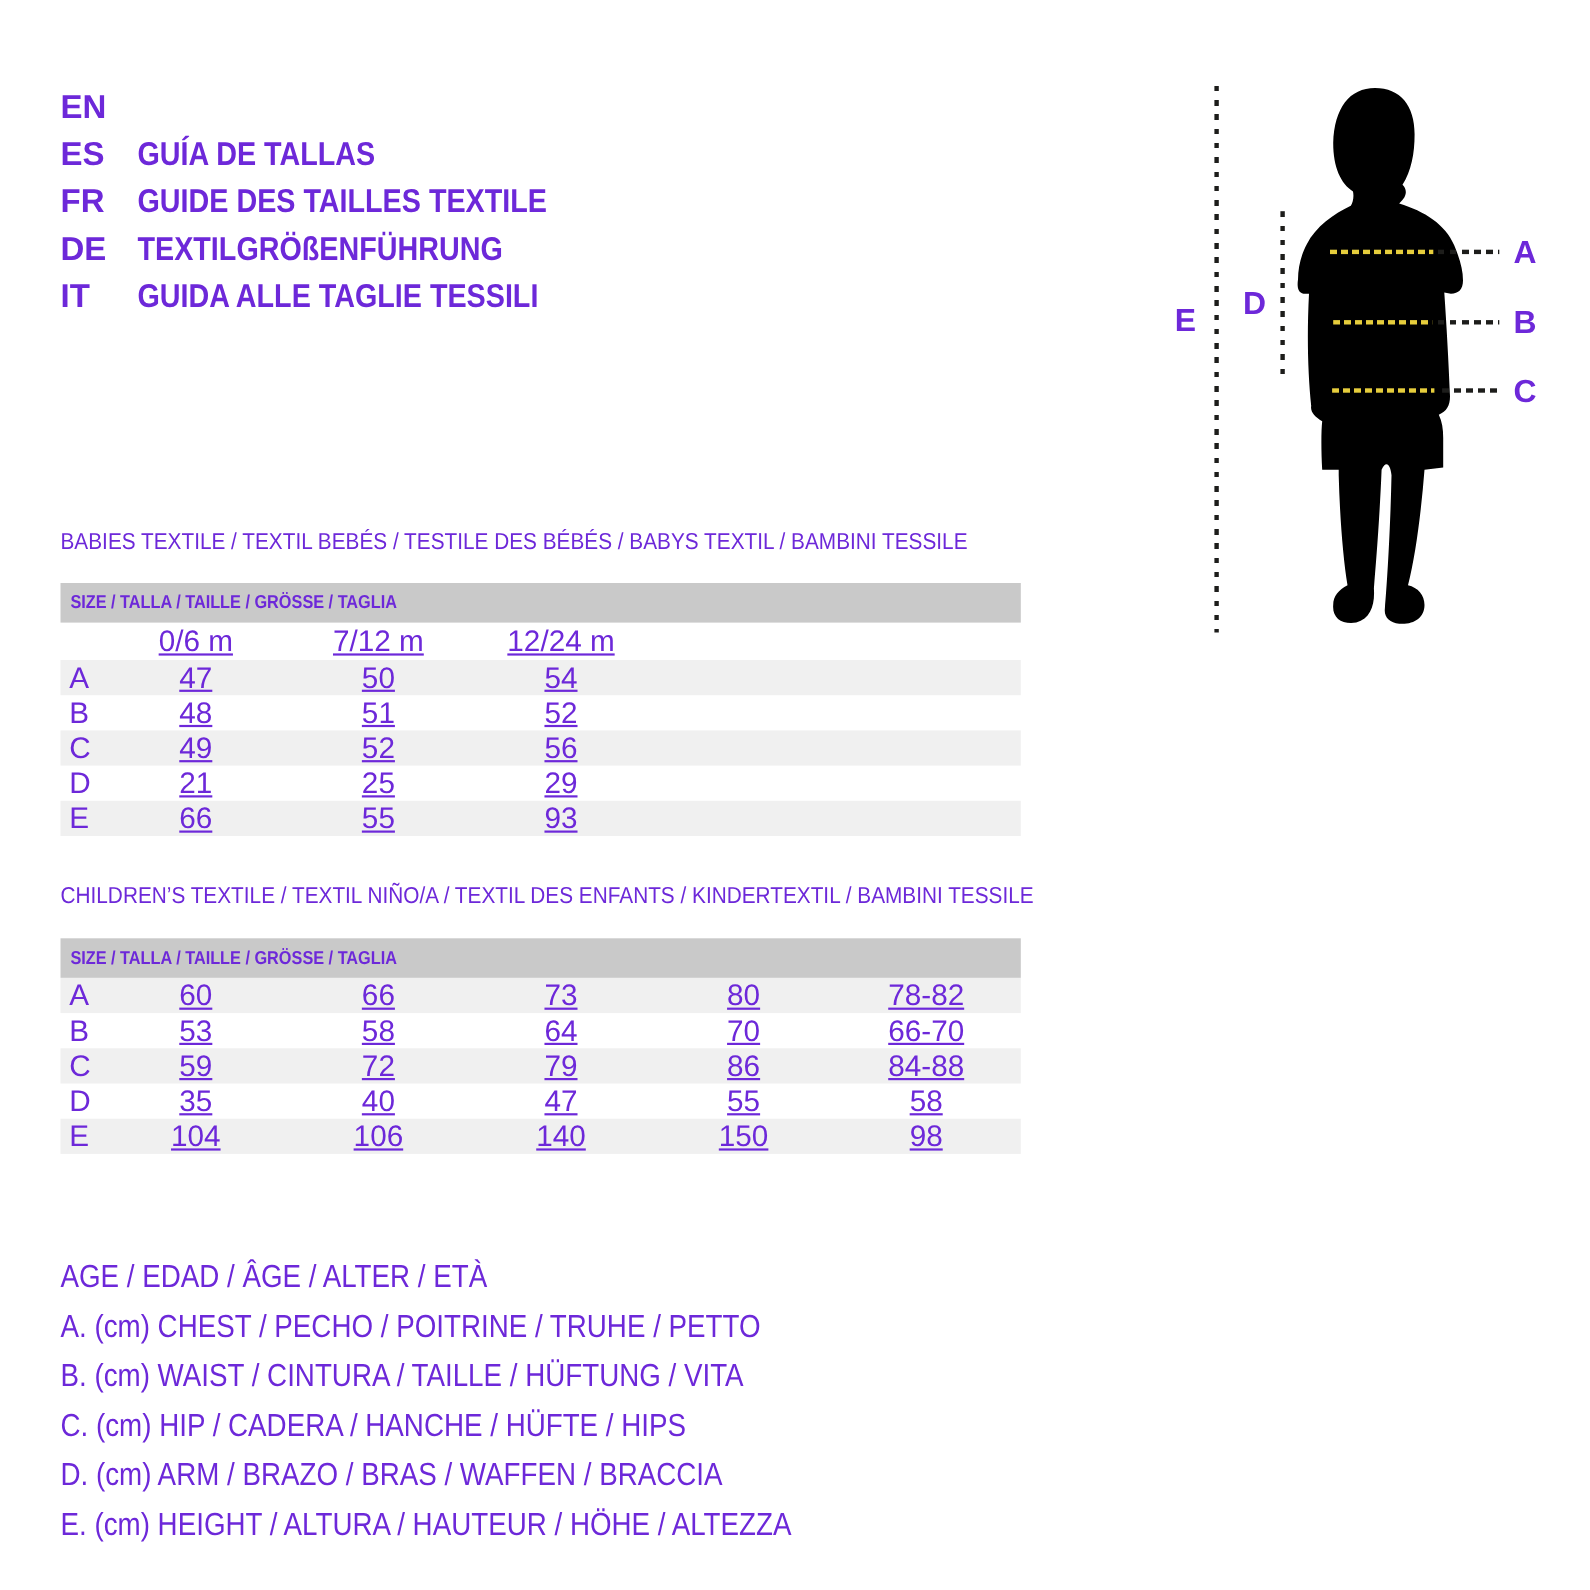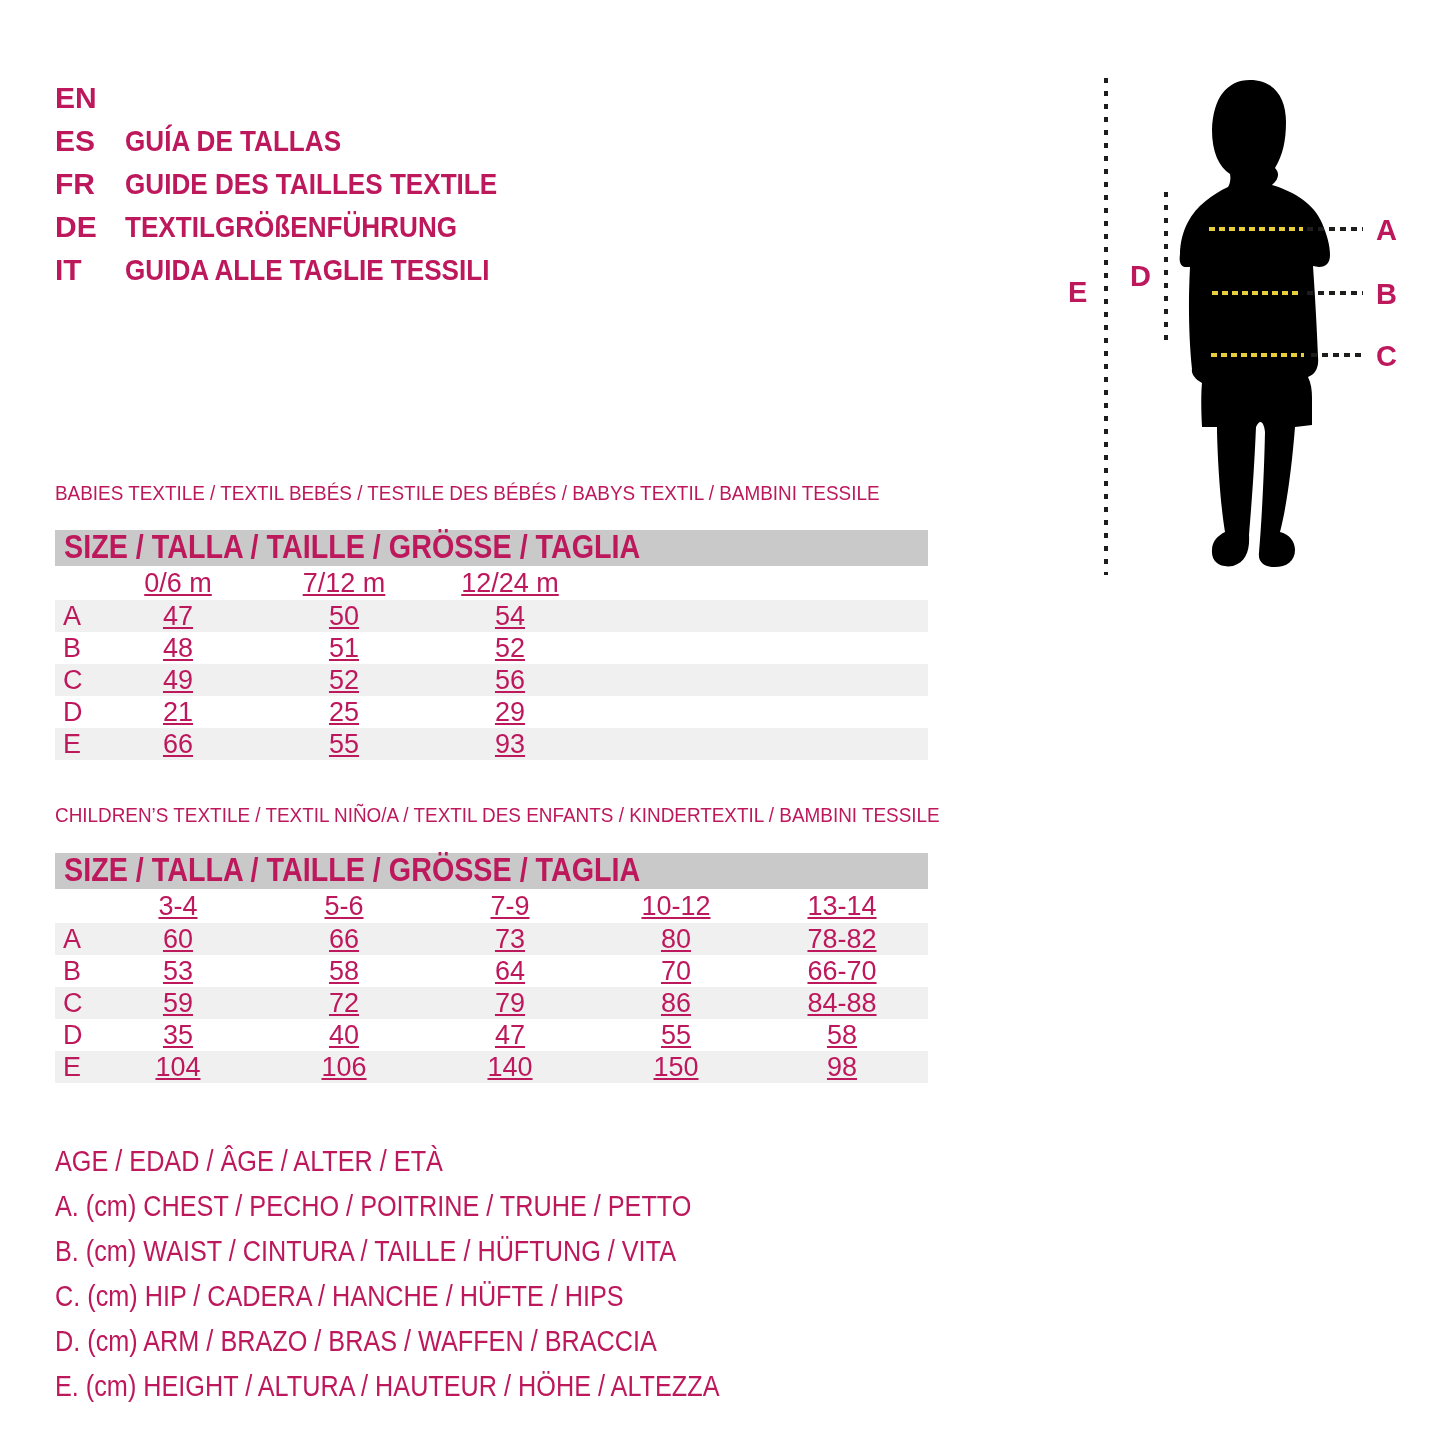--- a/index.html
+++ b/index.html
@@ -1,33 +1,33 @@
 <!DOCTYPE html>
 <html><head>
 <meta charset="utf-8">
 <style>
   html,body { margin:0; padding:0; background:#ffffff; }
   .page {
     position:relative; width:1445px; height:1445px; background:#ffffff;
-    font-family:"Liberation Sans", sans-serif; color:#be185d; overflow:hidden;
+    font-family:"Liberation Sans", sans-serif; color:#6d28d9; overflow:hidden;
   }
   .cond { display:inline-block; transform:scaleX(0.87); transform-origin:0 50%; white-space:nowrap; }
 
   
   .lang-block { position:absolute; left:55px; top:76px; }
   .lang-row { display:flex; height:43px; align-items:center; font-weight:700; font-size:30px; }
   .lang-code { width:70px; flex:0 0 70px; }
 
   
   .sec-title { position:absolute; left:55px; font-weight:400; font-size:21px; }
 
   
   .tbl { position:absolute; left:55px; width:873px; }
-  .size-bar { height:36px; background:#c9c9c9; display:flex; align-items:flex-end;
-              padding-left:9px; box-sizing:border-box; font-weight:700; font-size:33px; }
+  .size-bar { height:36px; background:#c9c9c9; display:flex; align-items:center;
+              padding-left:9px; box-sizing:border-box; font-weight:700; font-size:17px; }
   .cols-row { display:flex; height:34px; align-items:center; font-size:27px; }
   .trow { display:flex; height:32px; align-items:center; font-size:27px; }
   .trow.alt { background:#f0f0f0; }
   .lblcell { width:40px; flex:0 0 40px; padding-left:8px; box-sizing:border-box; text-align:left; }
   .tcell { width:166px; flex:0 0 166px; text-align:center;text-decoration:underline; }
 
   
   .legend { position:absolute; left:55px; top:1133px; }
   .legend-line { display:flex; height:45px; align-items:flex-end; font-weight:400; font-size:29px; }
 
@@ -172,28 +172,20 @@
   </div>
 
   <div class="sec-title" style="top:803px;">
     <span class="cond" style="transform:scaleX(0.9);">CHILDREN’S TEXTILE / TEXTIL NIÑO/A / TEXTIL DES ENFANTS / KINDERTEXTIL / BAMBINI TESSILE</span>
   </div>
 
   <div class="tbl" style="top:853px;">
     <div class="size-bar">
       <span class="cond">SIZE / TALLA / TAILLE / GRÖSSE / TAGLIA</span>
     </div>
-    <div class="cols-row">
-      <div class="lblcell"></div>
-      <div class="tcell">3-4</div>
-      <div class="tcell">5-6</div>
-      <div class="tcell">7-9</div>
-      <div class="tcell">10-12</div>
-      <div class="tcell">13-14</div>
-    </div>
     <div class="trow alt">
       <div class="lblcell">A</div>
       <div class="tcell">60</div>
       <div class="tcell">66</div>
       <div class="tcell">73</div>
       <div class="tcell">80</div>
       <div class="tcell">78-82</div>
     </div>
     <div class="trow">
       <div class="lblcell">B</div>

